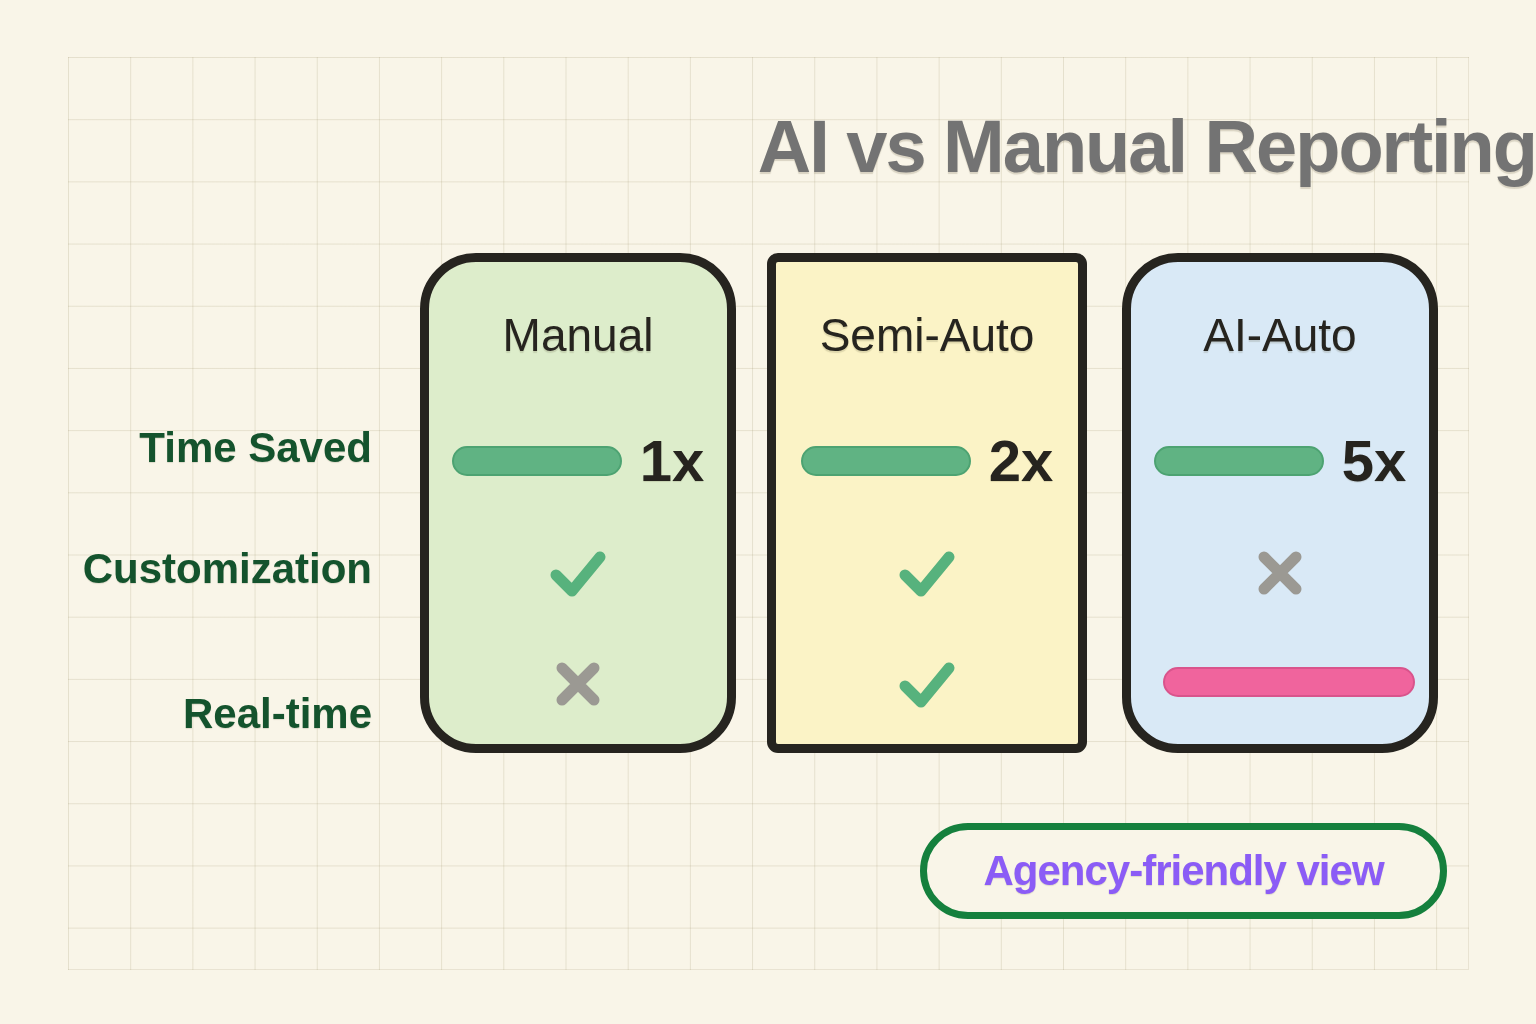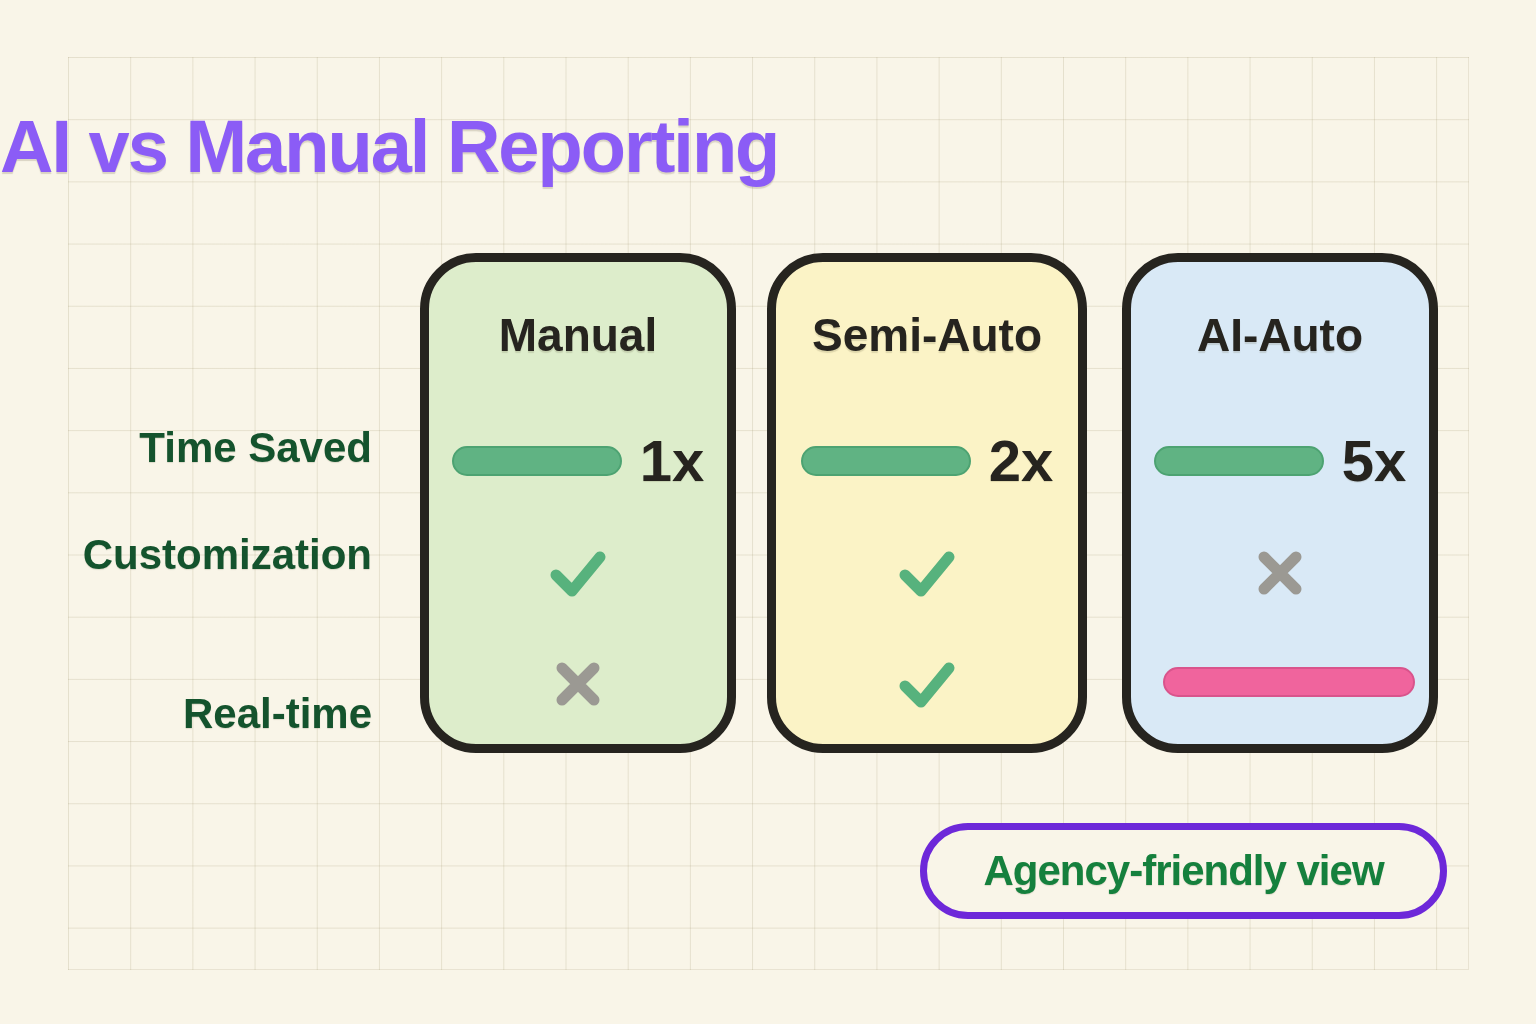--- a/index.html
+++ b/index.html
@@ -15,52 +15,52 @@
     position:absolute;left:68px;top:57px;width:1400px;height:912px;
     background-image:
       linear-gradient(rgba(160,150,110,0.22) 1px, transparent 1px),
       linear-gradient(90deg, rgba(160,150,110,0.22) 1px, transparent 1px);
     background-size:62.2px 62.2px;
     border-right:1px solid rgba(160,150,110,0.18);
     border-bottom:1px solid rgba(160,150,110,0.18);
   }
   .title{
     position:absolute;top:104px;left:0;width:100%;
-    text-align:left;
+    text-align:right;
     font-size:74px;font-weight:800;letter-spacing:-2px;
-    color:#8b5cf6;
+    color:#737373;
     text-shadow:0 2px 1px rgba(70,60,30,0.18);
   }
   .row-label{
     position:absolute;
     right:1164px;
     font-size:42px;font-weight:700;
     white-space:nowrap;
     line-height:50px;
     color:#14532d;
     text-shadow:0 1px 1px rgba(70,60,30,0.15);
   }
   .row-label.time-saved{top:423px;}
-  .row-label.customization{top:530px;text-align:right;}
+  .row-label.customization{top:544px;text-align:right;}
   .row-label.real-time{top:649px;margin-top:40px;}
 
   .card{
     position:absolute;top:253px;height:500px;
     box-sizing:border-box;
     border:9px solid #26241f;
     border-radius:56px;
   }
   .card.manual   {left:420px; width:316px; background:#ddedcb;}
-  .card.semi-auto{left:767px; width:320px; background:#fbf3c6;}
+  .card.semi-auto{left:767px; width:320px; background:#fbf3c6;border-radius:11px;}
   .card.ai-auto  {left:1122px;width:316px; background:#d9e9f6;}
 
   .card-title{
     position:absolute;top:46px;left:0;width:100%;
     text-align:center;
-    font-size:46px;font-weight:700;
+    font-size:46px;font-weight:400;
     color:#26241f;
     text-shadow:0 2px 1px rgba(70,60,30,0.16);
   }
   .bar-row{
     position:absolute;top:165px;left:0;width:100%;
     display:flex;align-items:center;justify-content:center;gap:18px;
   }
   .green-bar{
     width:170px;height:30px;
     box-sizing:border-box;
@@ -84,25 +84,25 @@
     box-sizing:border-box;
     background:#f0649d;
     border:2px solid #d9548c;
     border-radius:15px;
   }
   .badge{
     position:absolute;left:920px;top:823px;
     width:527px;height:96px;
     box-sizing:border-box;
     background:#f9f5e8;
-    border:7px solid #6d28d9;
+    border:7px solid #15803d;
     border-radius:48px;
     display:flex;align-items:center;justify-content:center;
     font-size:42px;font-weight:700;letter-spacing:-1px;
-    color:#15803d;
+    color:#8b5cf6;
     text-shadow:0 1px 1px rgba(70,60,30,0.15);
   }
   svg{display:block;}
 </style>
 </head>
 <body>
 
 <div class="canvas">
 
   <div class="grid-overlay"></div>

